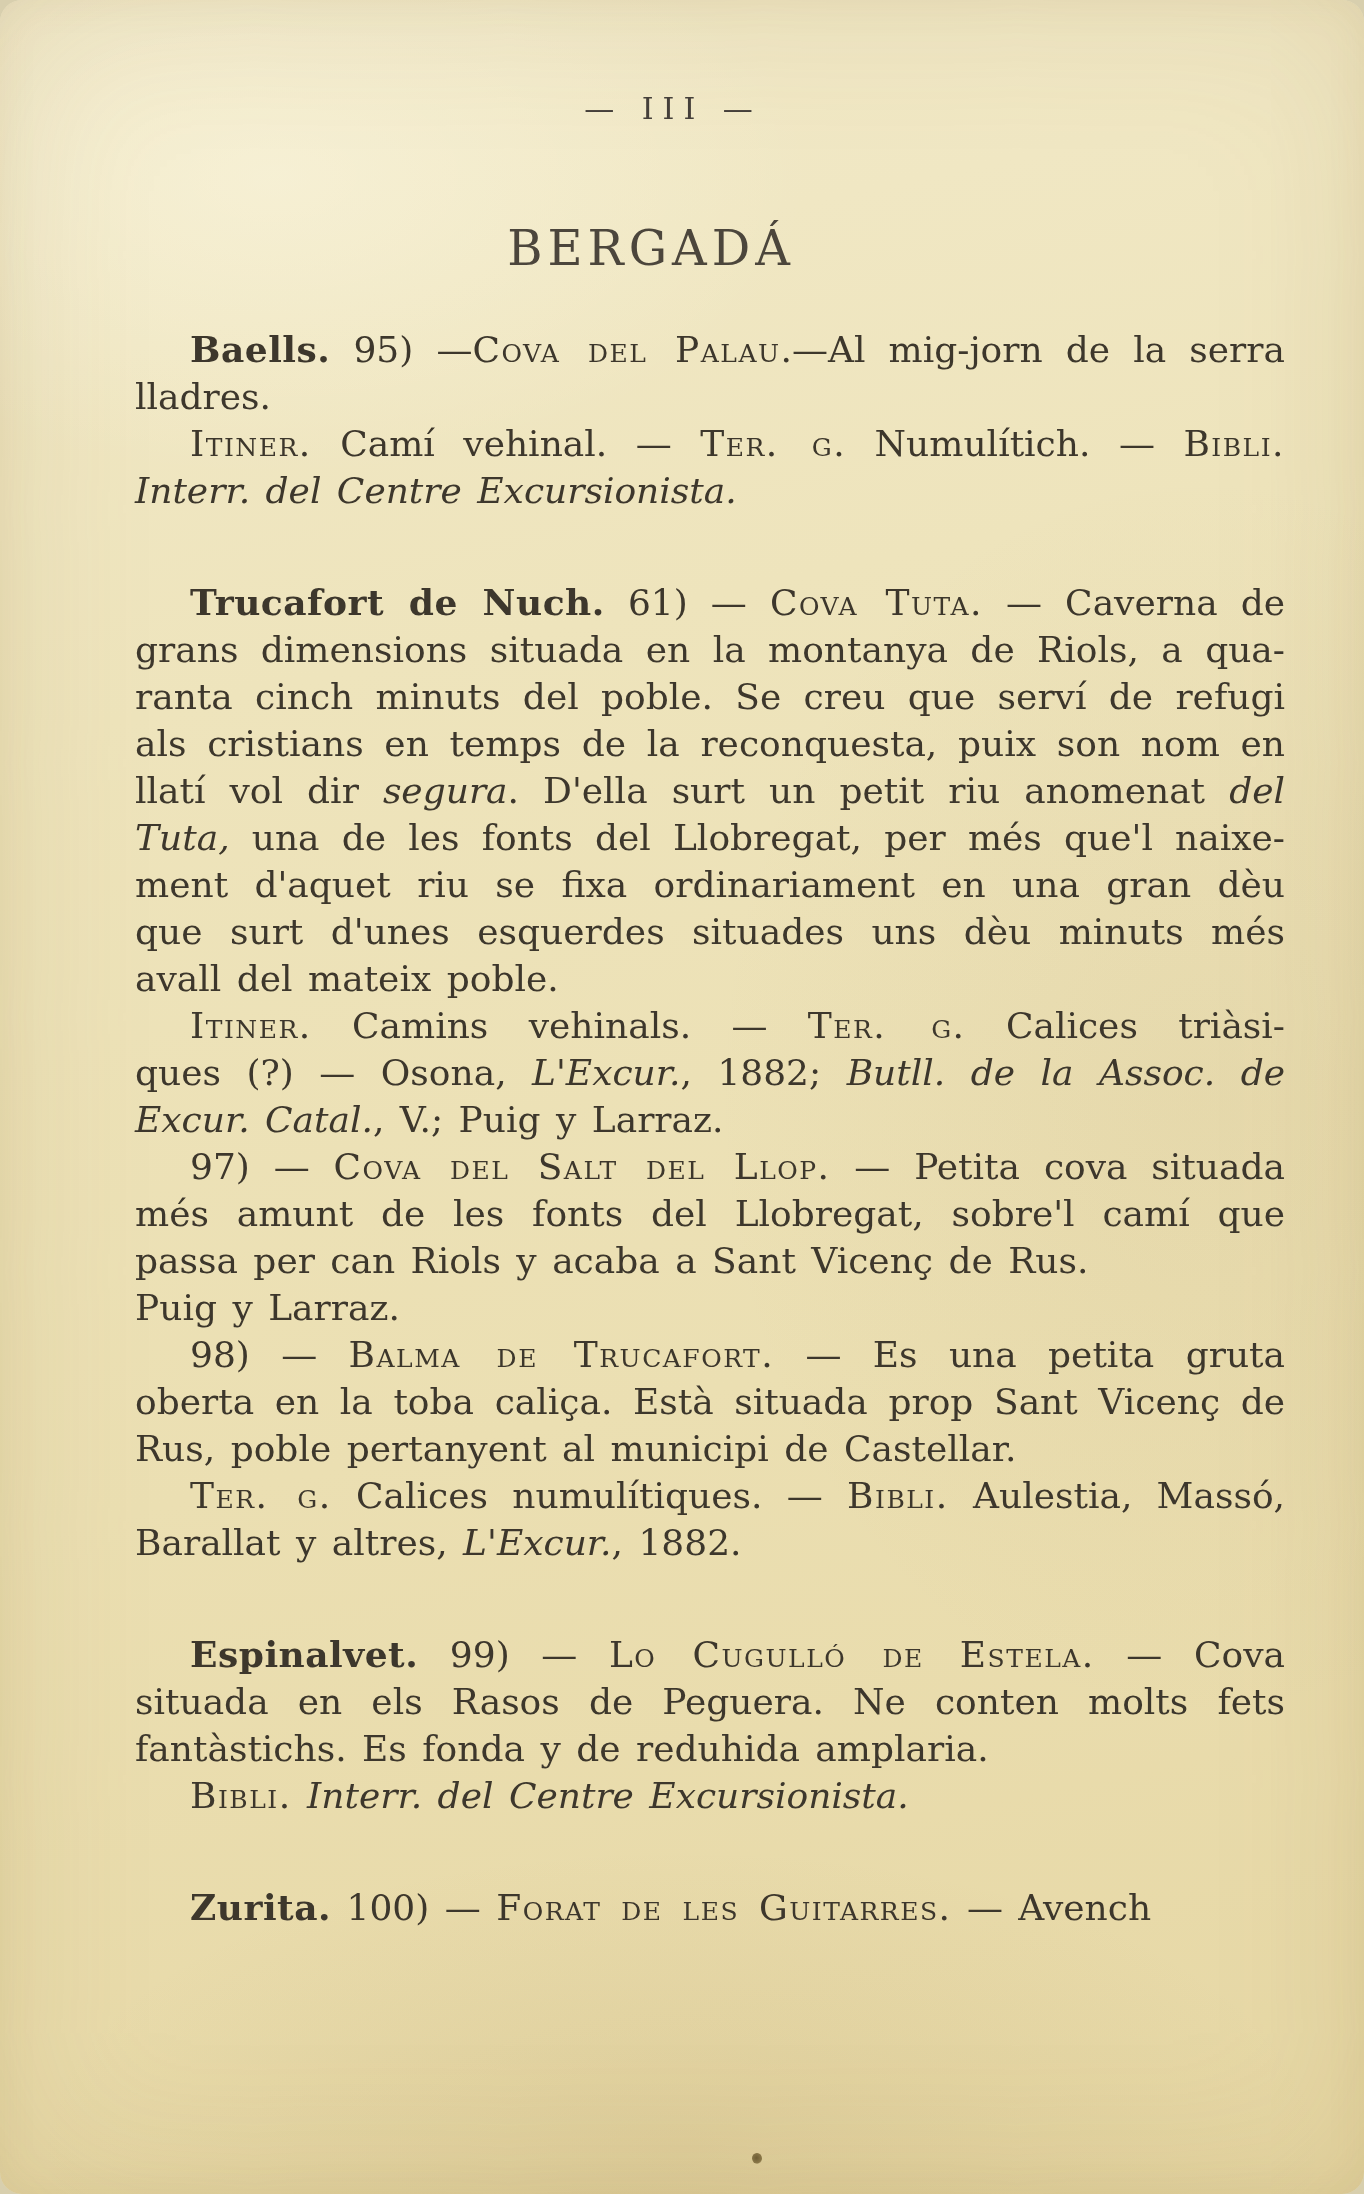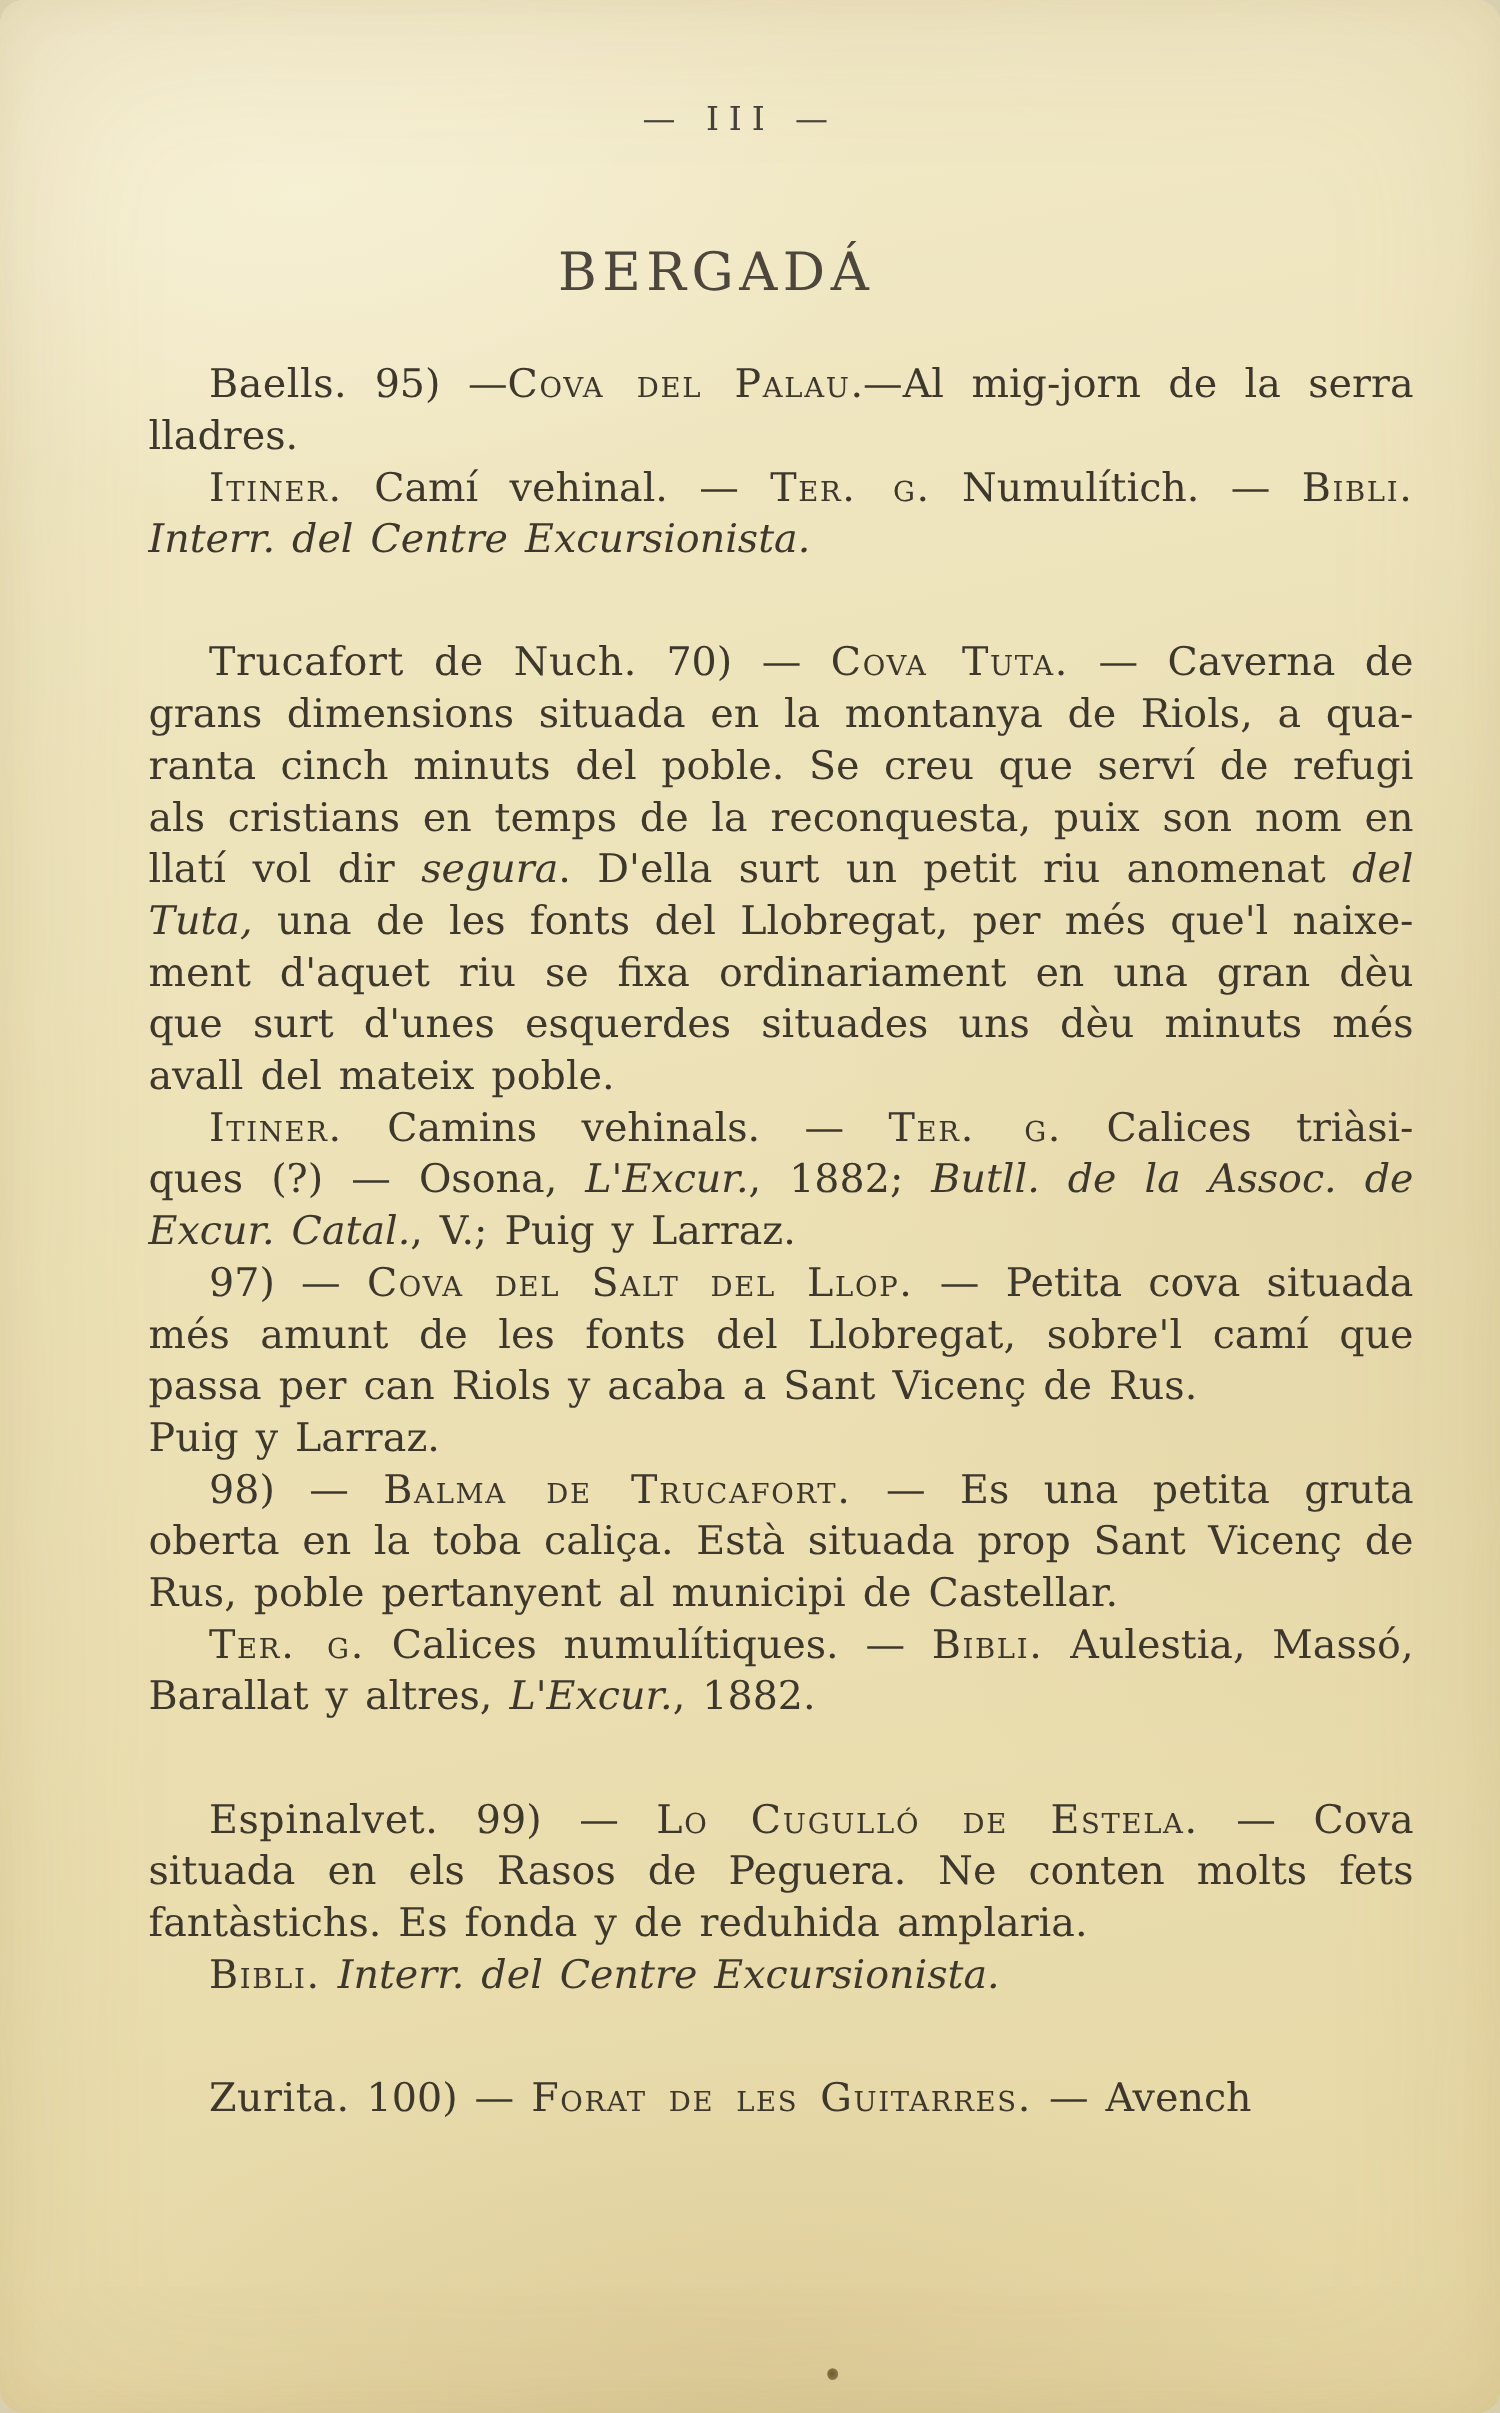--- a/index.html
+++ b/index.html
@@ -39,21 +39,21 @@
     left:135px;top:326px;
     width:1150px;
     font-size:36px;line-height:47px;
     word-spacing:4px;
   }
   .para{margin:0;}
   .sg{margin-top:65px;}
   .line{min-height:47px;}
   .just{text-align:justify;text-align-last:justify;}
   .indent{padding-left:55px;}
-  .b{font-weight:normal;letter-spacing:.5px;}
+  .b{font-weight:bold;letter-spacing:.5px;}
   .sc{font-variant:small-caps;letter-spacing:1.5px;word-spacing:7px;}
   .i{font-style:italic;}
   .speck{
     position:absolute;left:752px;top:2153px;
     width:10px;height:11px;
     border-radius:50% 50% 45% 55%;
     background:radial-gradient(circle at 45% 45%, #6d5c33 0%, #8a7748 62%, rgba(138,119,72,0) 78%);
   }
 </style>
 </head>
@@ -65,21 +65,21 @@
   </div>
   <h1 class="title">BERGADÁ</h1>
   <div class="text-block">
       <div class="para">
         <div class="line just indent"><span class="b">Baells.</span><span> 95) —</span><span class="sc">Cova del Palau</span><span>.—Al mig-jorn de la serra</span></div>
         <div class="line"><span>lladres.</span></div>
         <div class="line just indent"><span class="sc">Itiner.</span><span> Camí vehinal. — </span><span class="sc">Ter. g.</span><span> Numulítich. — </span><span class="sc">Bibli.</span></div>
         <div class="line"><span class="i">Interr. del Centre Excursionista.</span></div>
       </div>
       <div class="para sg">
-        <div class="line just indent"><span class="b">Trucafort de Nuch.</span><span> 70) — </span><span class="sc">Cova Tuta.</span><span> — Caverna de</span></div>
+        <div class="line just indent"><span class="b">Trucafort de Nuch.</span><span> 61) — </span><span class="sc">Cova Tuta.</span><span> — Caverna de</span></div>
         <div class="line just"><span>grans dimensions situada en la montanya de Riols, a qua-</span></div>
         <div class="line just"><span>ranta cinch minuts del poble. Se creu que serví de refugi</span></div>
         <div class="line just"><span>als cristians en temps de la reconquesta, puix son nom en</span></div>
         <div class="line just"><span>llatí vol dir </span><span class="i">segura</span><span>. D'ella surt un petit riu anomenat </span><span class="i">del</span></div>
         <div class="line just"><span class="i">Tuta,</span><span> una de les fonts del Llobregat, per més que'l naixe-</span></div>
         <div class="line just"><span>ment d'aquet riu se fixa ordinariament en una gran dèu</span></div>
         <div class="line just"><span>que surt d'unes esquerdes situades uns dèu minuts més</span></div>
         <div class="line"><span>avall del mateix poble.</span></div>
         <div class="line just indent"><span class="sc">Itiner.</span><span> Camins vehinals. — </span><span class="sc">Ter. g.</span><span> Calices triàsi-</span></div>
         <div class="line just"><span>ques (?) — Osona, </span><span class="i">L'Excur.</span><span>, 1882; </span><span class="i">Butll. de la Assoc. de</span></div>

